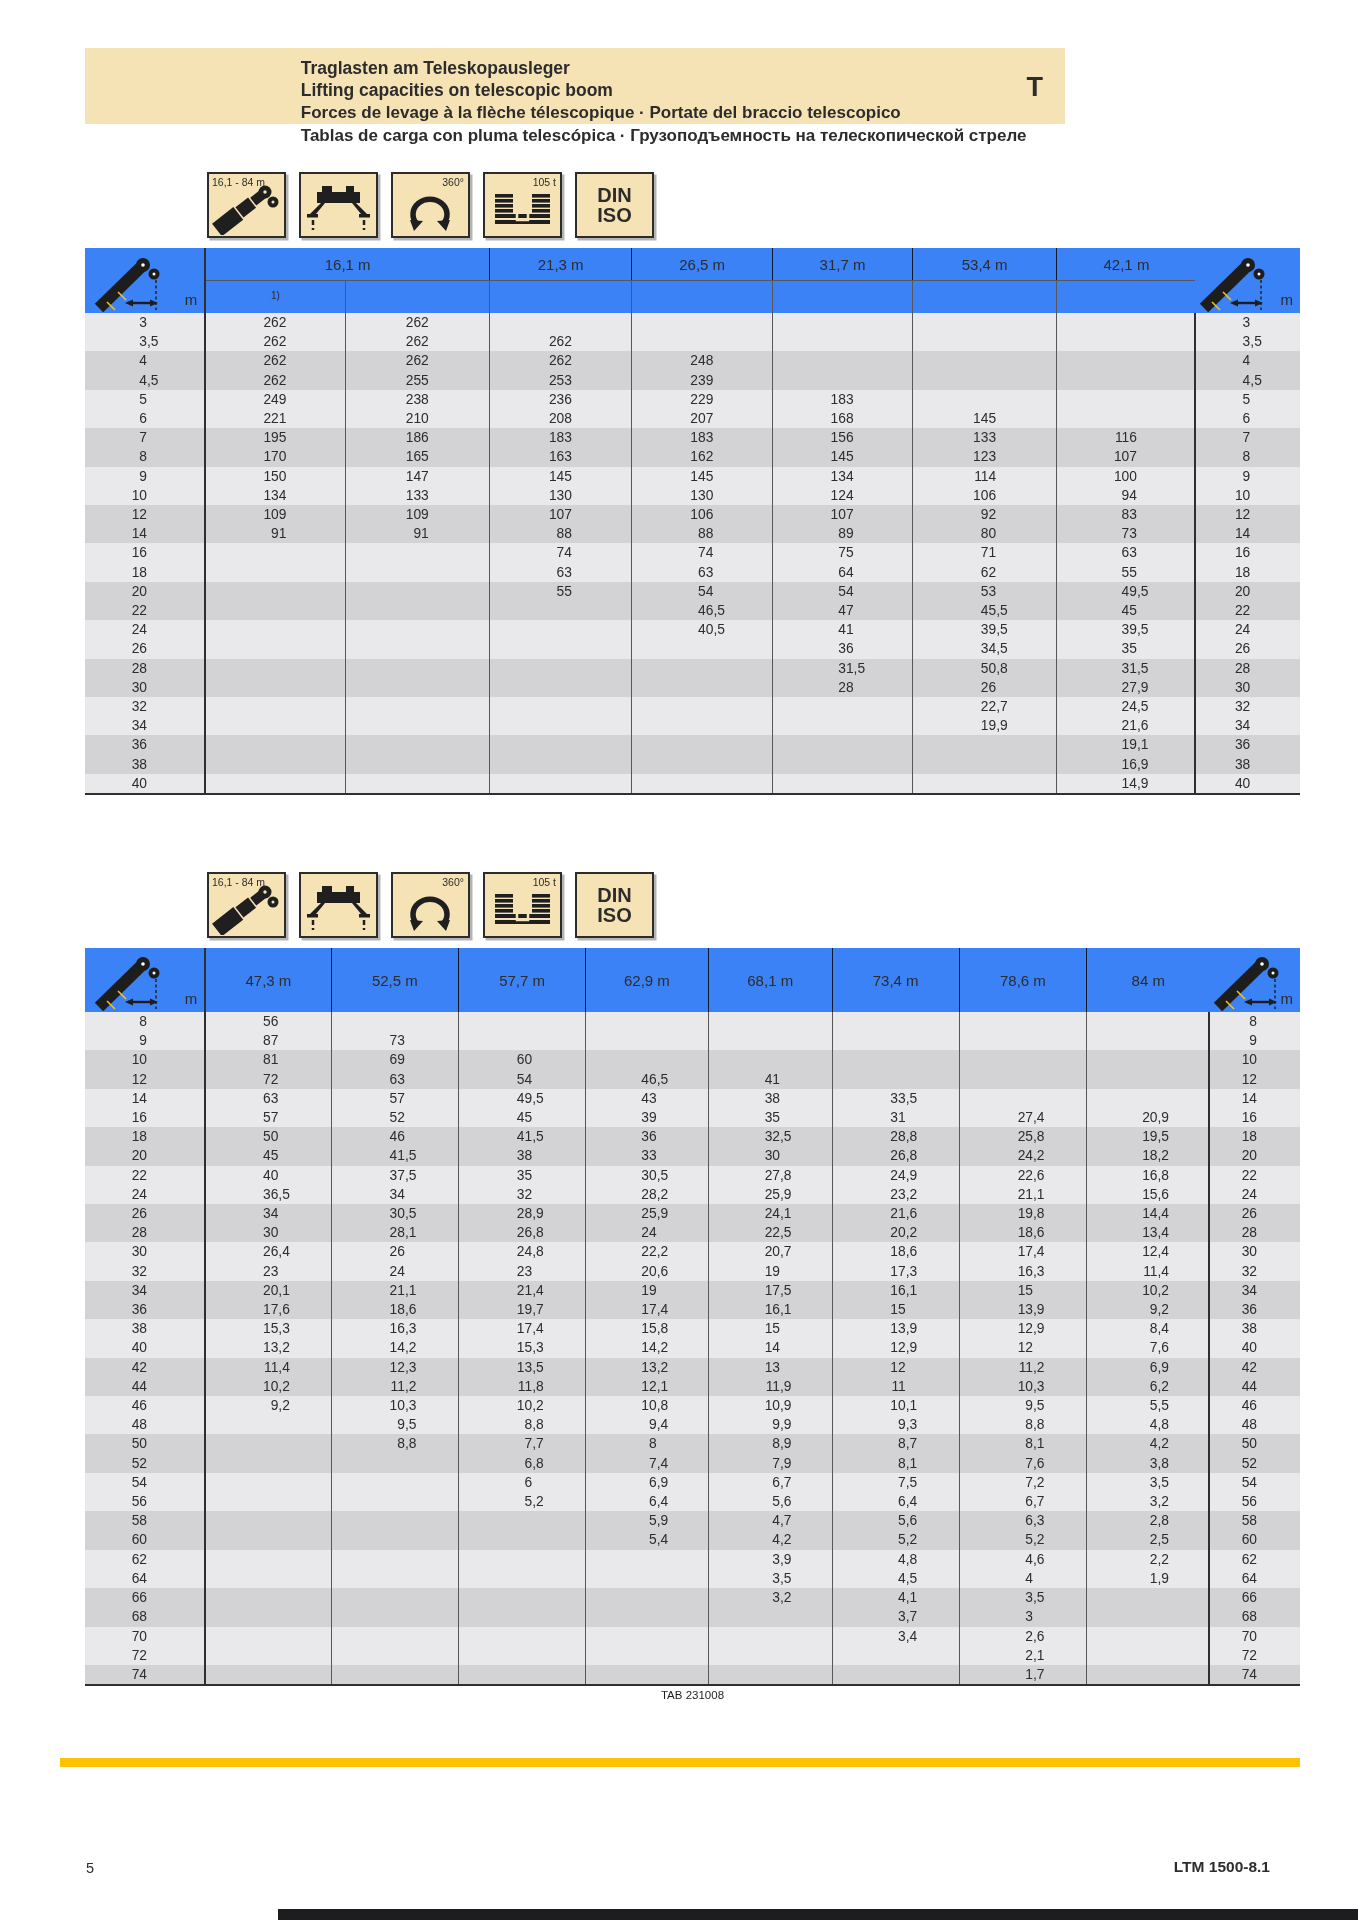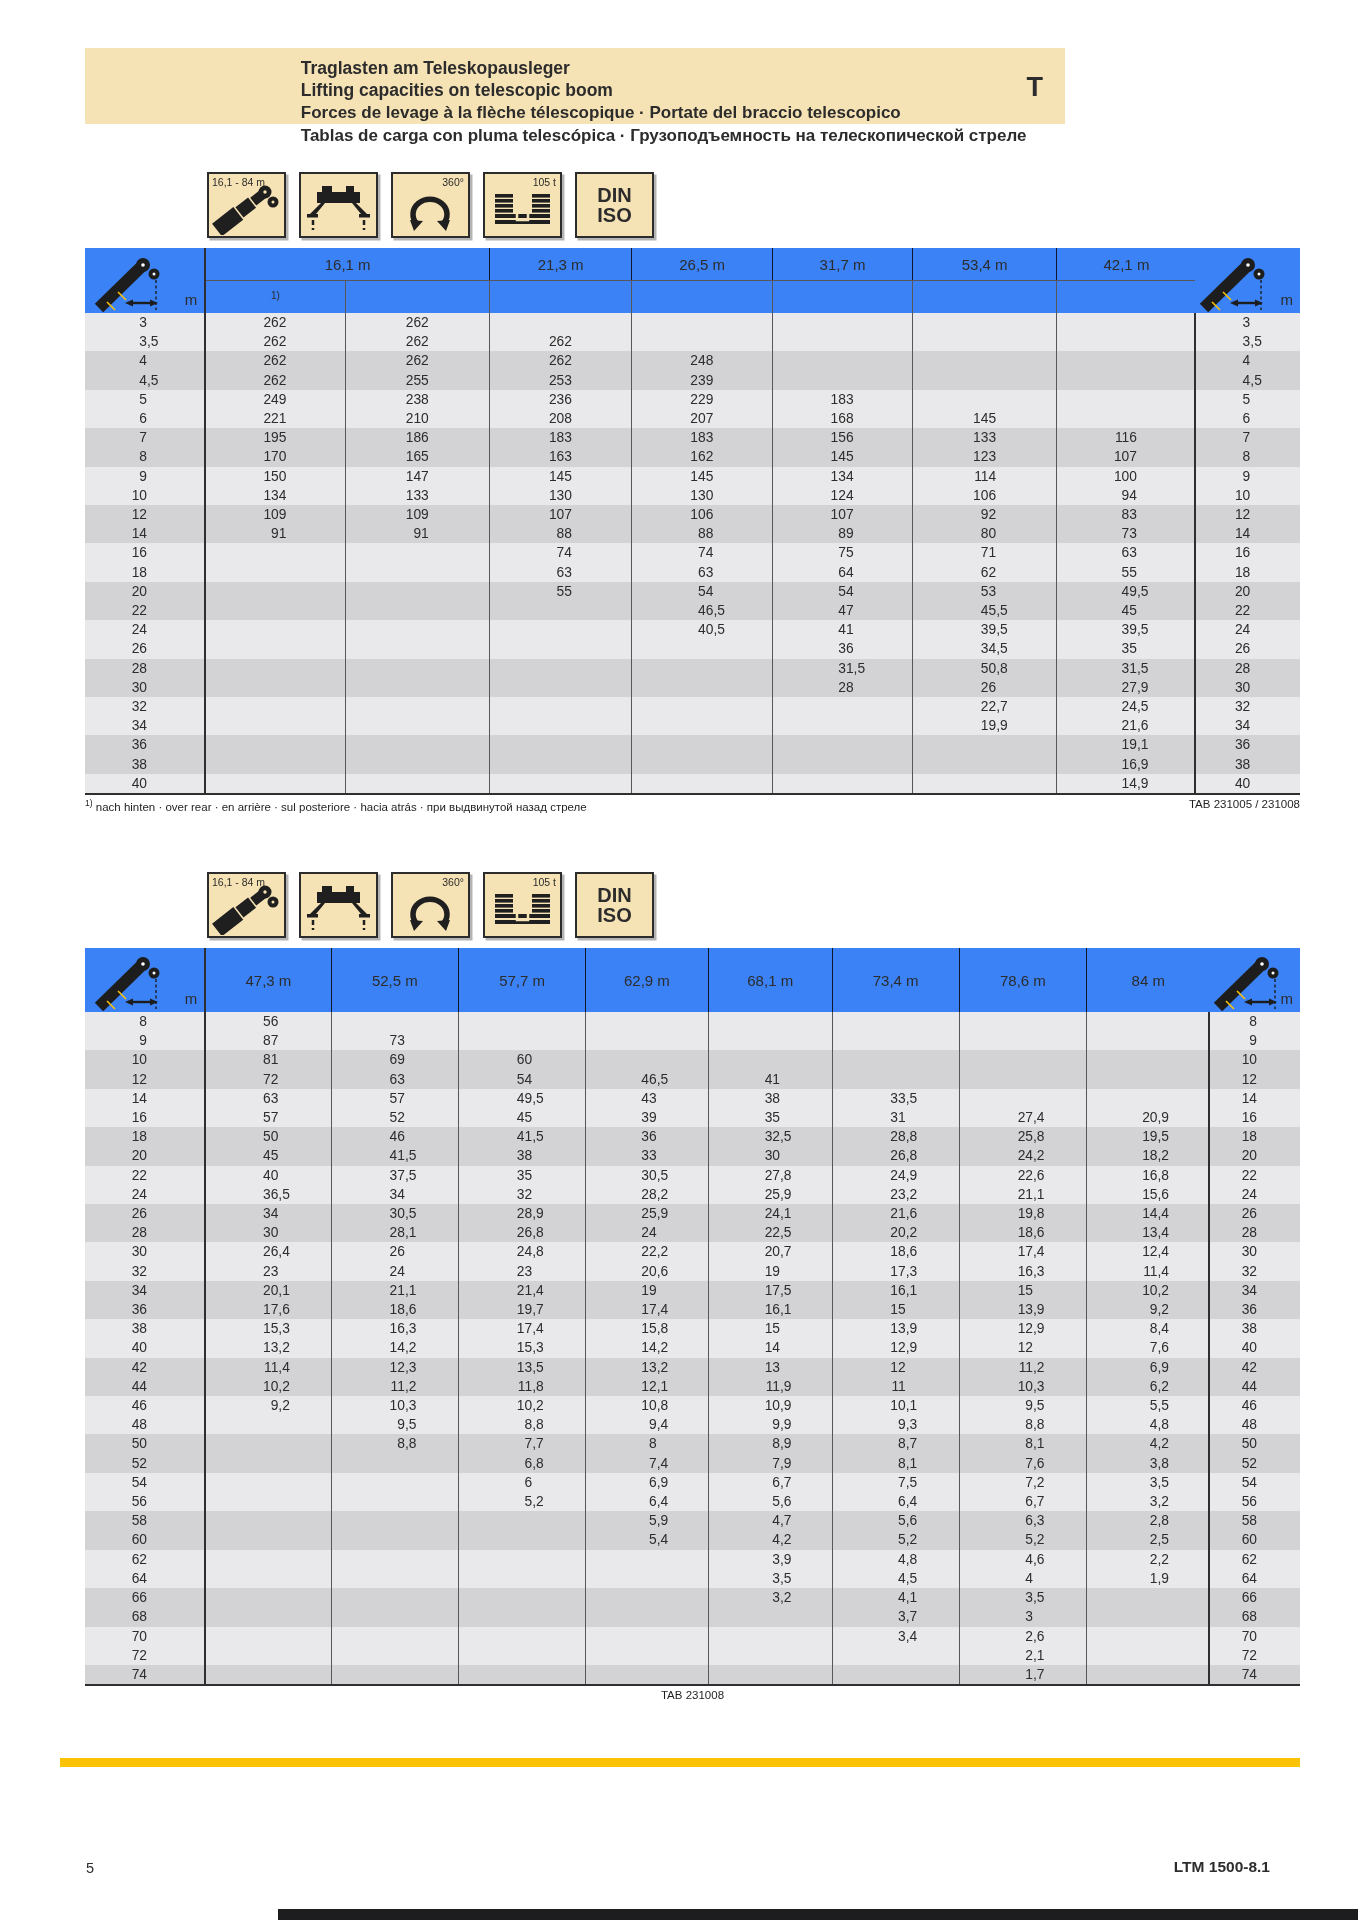--- a/index.html
+++ b/index.html
@@ -1593,24 +1593,20 @@
             </td>
             <td class="rc rr">
               <div class="cv">
                 <span class="ip">40</span>
                 <span class="dp"></span>
               </div>
             </td>
           </tr>
         </tbody>
     </table>
-    <div class="note-row">
-      <div><sup>1)</sup> <span>nach hinten · over rear · en arrière · sul posteriore · hacia atrás · при выдвинутой назад стреле</span></div>
-      <div>TAB 231005 / 231008</div>
-    </div>
   </div>
 
   <div class="icons" style="top:872px;">
     <div class="ibox">
       <span class="lbl left">16,1 - 84 m</span>
       <svg width="75" height="55" viewBox="0 0 75 55">
         <g fill="#1f1f1f">
           <g transform="translate(8,50) rotate(-38)">
             <rect x="0" y="-8" width="27" height="16"></rect>
             <rect x="28.5" y="-6.5" width="16" height="13"></rect>

